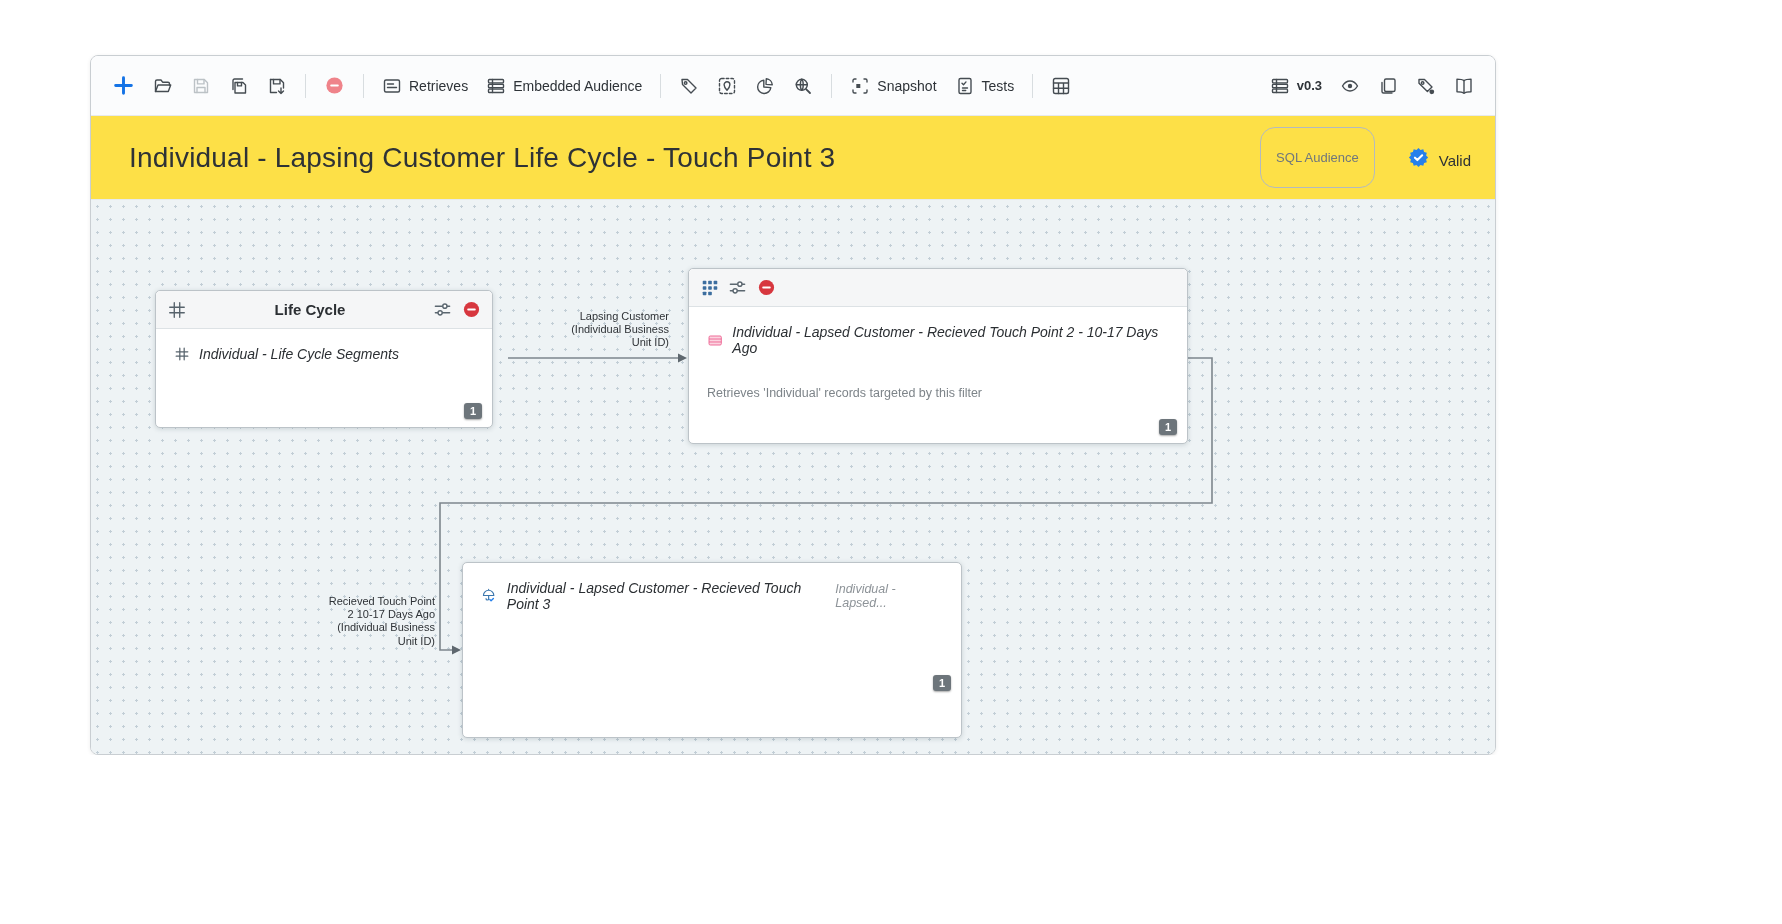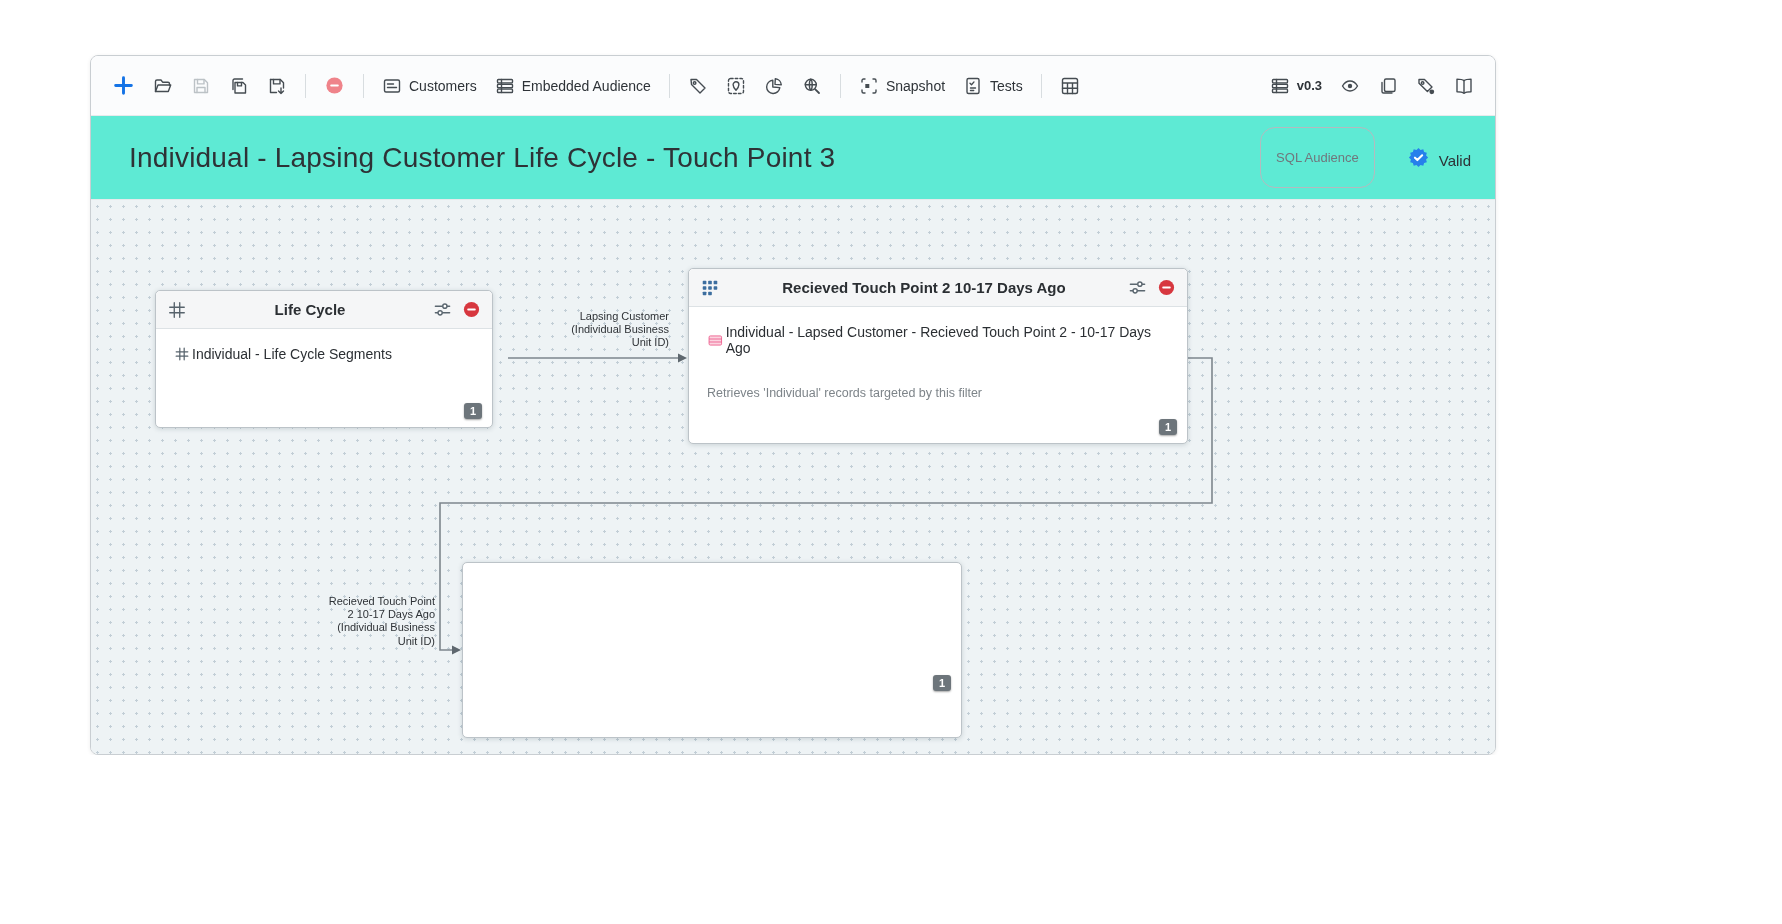--- a/index.html
+++ b/index.html
@@ -18,21 +18,21 @@
   .tb-btn.disabled { opacity: .95; cursor: default; }
   .tb-sep { width: 1px; height: 24px; background: #d8dde0; margin: 0 7px; flex: 0 0 auto; }
   .tb-spacer { flex: 1; }
   .tb-label { font-size: 14px; color: #2e3338; }
   .tb-version { font-weight: 700; font-size: 13px; text-align: center; }
   .ic { width: 20px; height: 20px; fill: none; stroke: #454c52; stroke-width: 1.4;
         stroke-linecap: round; stroke-linejoin: round; display: block; }
   .ic.dis { stroke: #b9bfc4; }
 
   
-  .titlebar { height: 84px; background: #5eead4; display: flex; align-items: center;
+  .titlebar { height: 84px; background: #fde047; display: flex; align-items: center;
               padding: 0 24px 0 38px; border-bottom: 1px solid #e6eaec; }
   .page-title { font-size: 28px; font-weight: 400; color: #2e3236; margin: 0; flex: 1; letter-spacing: .2px; }
   .pill { border: 1px solid #b4babe; color: #70777c; border-radius: 15px; padding: 22px 15px;
           font-size: 13px; background: transparent; font-family: inherit; cursor: pointer; }
   .valid { display: flex; gap: 9px; align-items: flex-end; font-size: 15px; color: #2e3236;
            margin-left: 32px; font-weight: 400; }
 
   
   .canvas { position: relative; height: 554px; background-color: #eef3f5;
             background-image: radial-gradient(#c2ced6 1px, transparent 1.3px);
@@ -45,21 +45,21 @@
 
   
   .node { position: absolute; background: #fff; border: 1px solid #bcc3c8; border-radius: 5px;
           box-shadow: 0 1px 5px rgba(40,60,70,.18); }
   .node-header { height: 38px; display: flex; align-items: center; padding: 0 11px;
                  background: #f5f6f7; border-bottom: 1px solid #dde2e5; border-radius: 5px 5px 0 0; gap: 8px; }
   .nh-title { flex: 1; text-align: center; font-weight: 700; font-size: 15px; color: #2b2f33; }
   .nh-controls { display: flex; gap: 10px; align-items: center; }
   .nh-controls > span { cursor: pointer; display: block; }
   .node-body { position: relative; padding: 17px 18px; height: calc(100% - 38px); }
-  .node-row { display: flex; align-items: center; gap: 2px; font-size: 14px; color: #2b2f33; }
+  .node-row { display: flex; align-items: center; gap: 9px; font-size: 14px; color: #2b2f33; font-style: italic; }
   .row-secondary { margin-left: auto; color: #8d9398; font-size: 12.5px; }
   .node-subtext { margin-top: 30px; font-size: 12.5px; color: #7d8489; }
   .node-badge { position: absolute; right: 10px; bottom: 8px; background: #6d757b; color: #fff;
                 font-size: 11px; font-weight: 700; padding: 2px 6px; border-radius: 3px;
                 box-shadow: 0 1px 2px rgba(0,0,0,.35); }
 </style>
 </head>
 <body>
 
 <div class="app">
@@ -106,21 +106,21 @@
         </svg>
     </button>
 
     <div class="tb-sep"></div>
 
     <button class="tb-btn">
       <svg class="ic" viewBox="0 0 20 20">
           <rect x="2.5" y="4" width="15" height="12" rx="1.5"></rect>
           <path d="M5.5 8h6M5.5 11.5h9"></path>
         </svg>
-      <span class="tb-label">Customers</span>
+      <span class="tb-label">Retrieves</span>
     </button>
     <button class="tb-btn">
       <svg class="ic" viewBox="0 0 20 20">
           <rect x="2.5" y="3.5" width="15" height="3.4" rx=".8"></rect>
           <rect x="2.5" y="8.3" width="15" height="3.4" rx=".8"></rect>
           <rect x="2.5" y="13.1" width="15" height="3.4" rx=".8"></rect>
           <path d="M6.5 3.5v13"></path>
         </svg>
       <span class="tb-label">Embedded Audience</span>
     </button>
@@ -289,21 +289,20 @@
         <svg width="20" height="20" viewBox="0 0 22 22" style="display:block" fill="#3c6e9f">
             <rect x="3" y="3" width="4" height="4" rx=".8"></rect>
             <rect x="9" y="3" width="4" height="4" rx=".8"></rect>
             <rect x="15" y="3" width="4" height="4" rx=".8"></rect>
             <rect x="3" y="9" width="4" height="4" rx=".8"></rect>
             <rect x="9" y="9" width="4" height="4" rx=".8"></rect>
             <rect x="15" y="9" width="4" height="4" rx=".8"></rect>
             <rect x="3" y="15" width="4" height="4" rx=".8"></rect>
             <rect x="9" y="15" width="4" height="4" rx=".8"></rect>
           </svg>
-        <span class="nh-title">Recieved Touch Point 2 10-17 Days Ago</span>
         <span class="nh-controls">
           <span>
               <svg width="19" height="19" viewBox="0 0 20 20" style="display:block;stroke:#5b6770;stroke-width:1.5;fill:#fff;stroke-linecap:round">
                 <path d="M2.5 6.5h15M2.5 13.5h15"></path>
                 <circle cx="12.5" cy="6.5" r="2.2"></circle>
                 <circle cx="7.5" cy="13.5" r="2.2"></circle>
               </svg>
             </span>
           <span>
               <svg width="19" height="19" viewBox="0 0 20 20" style="display:block">
@@ -321,18 +320,26 @@
             </svg>
           <span>Individual - Lapsed Customer - Recieved Touch Point 2 - 10-17 Days Ago</span>
         </div>
         <div class="node-subtext">Retrieves 'Individual' records targeted by this filter</div>
         <span class="node-badge">1</span>
       </div>
     </div>
 
     <div class="node" style="left:371px; top:362px; width:500px; height:176px">
       <div class="node-body">
+        <div class="node-row">
+          <svg width="18" height="18" viewBox="0 0 22 22" style="display:block;fill:none;stroke:#3c77ad;stroke-width:1.5;stroke-linecap:round;stroke-linejoin:round">
+              <path d="M10 3.5a6.8 6.8 0 0 1 6.8 6.8H3.2A6.8 6.8 0 0 1 10 3.5zM10 3.5V2.4M10 10.3v4.2a1.7 1.7 0 0 1-3.4 0"></path>
+              <path d="M11.5 15.5l1.7 1.7 3-3" stroke="#2680eb" stroke-width="1.8"></path>
+            </svg>
+          <span>Individual - Lapsed Customer - Recieved Touch Point 3</span>
+          <span class="row-secondary">Individual - Lapsed...</span>
+        </div>
         <span class="node-badge">1</span>
       </div>
     </div>
 
   </div>
 </div>
 
 </body></html>

